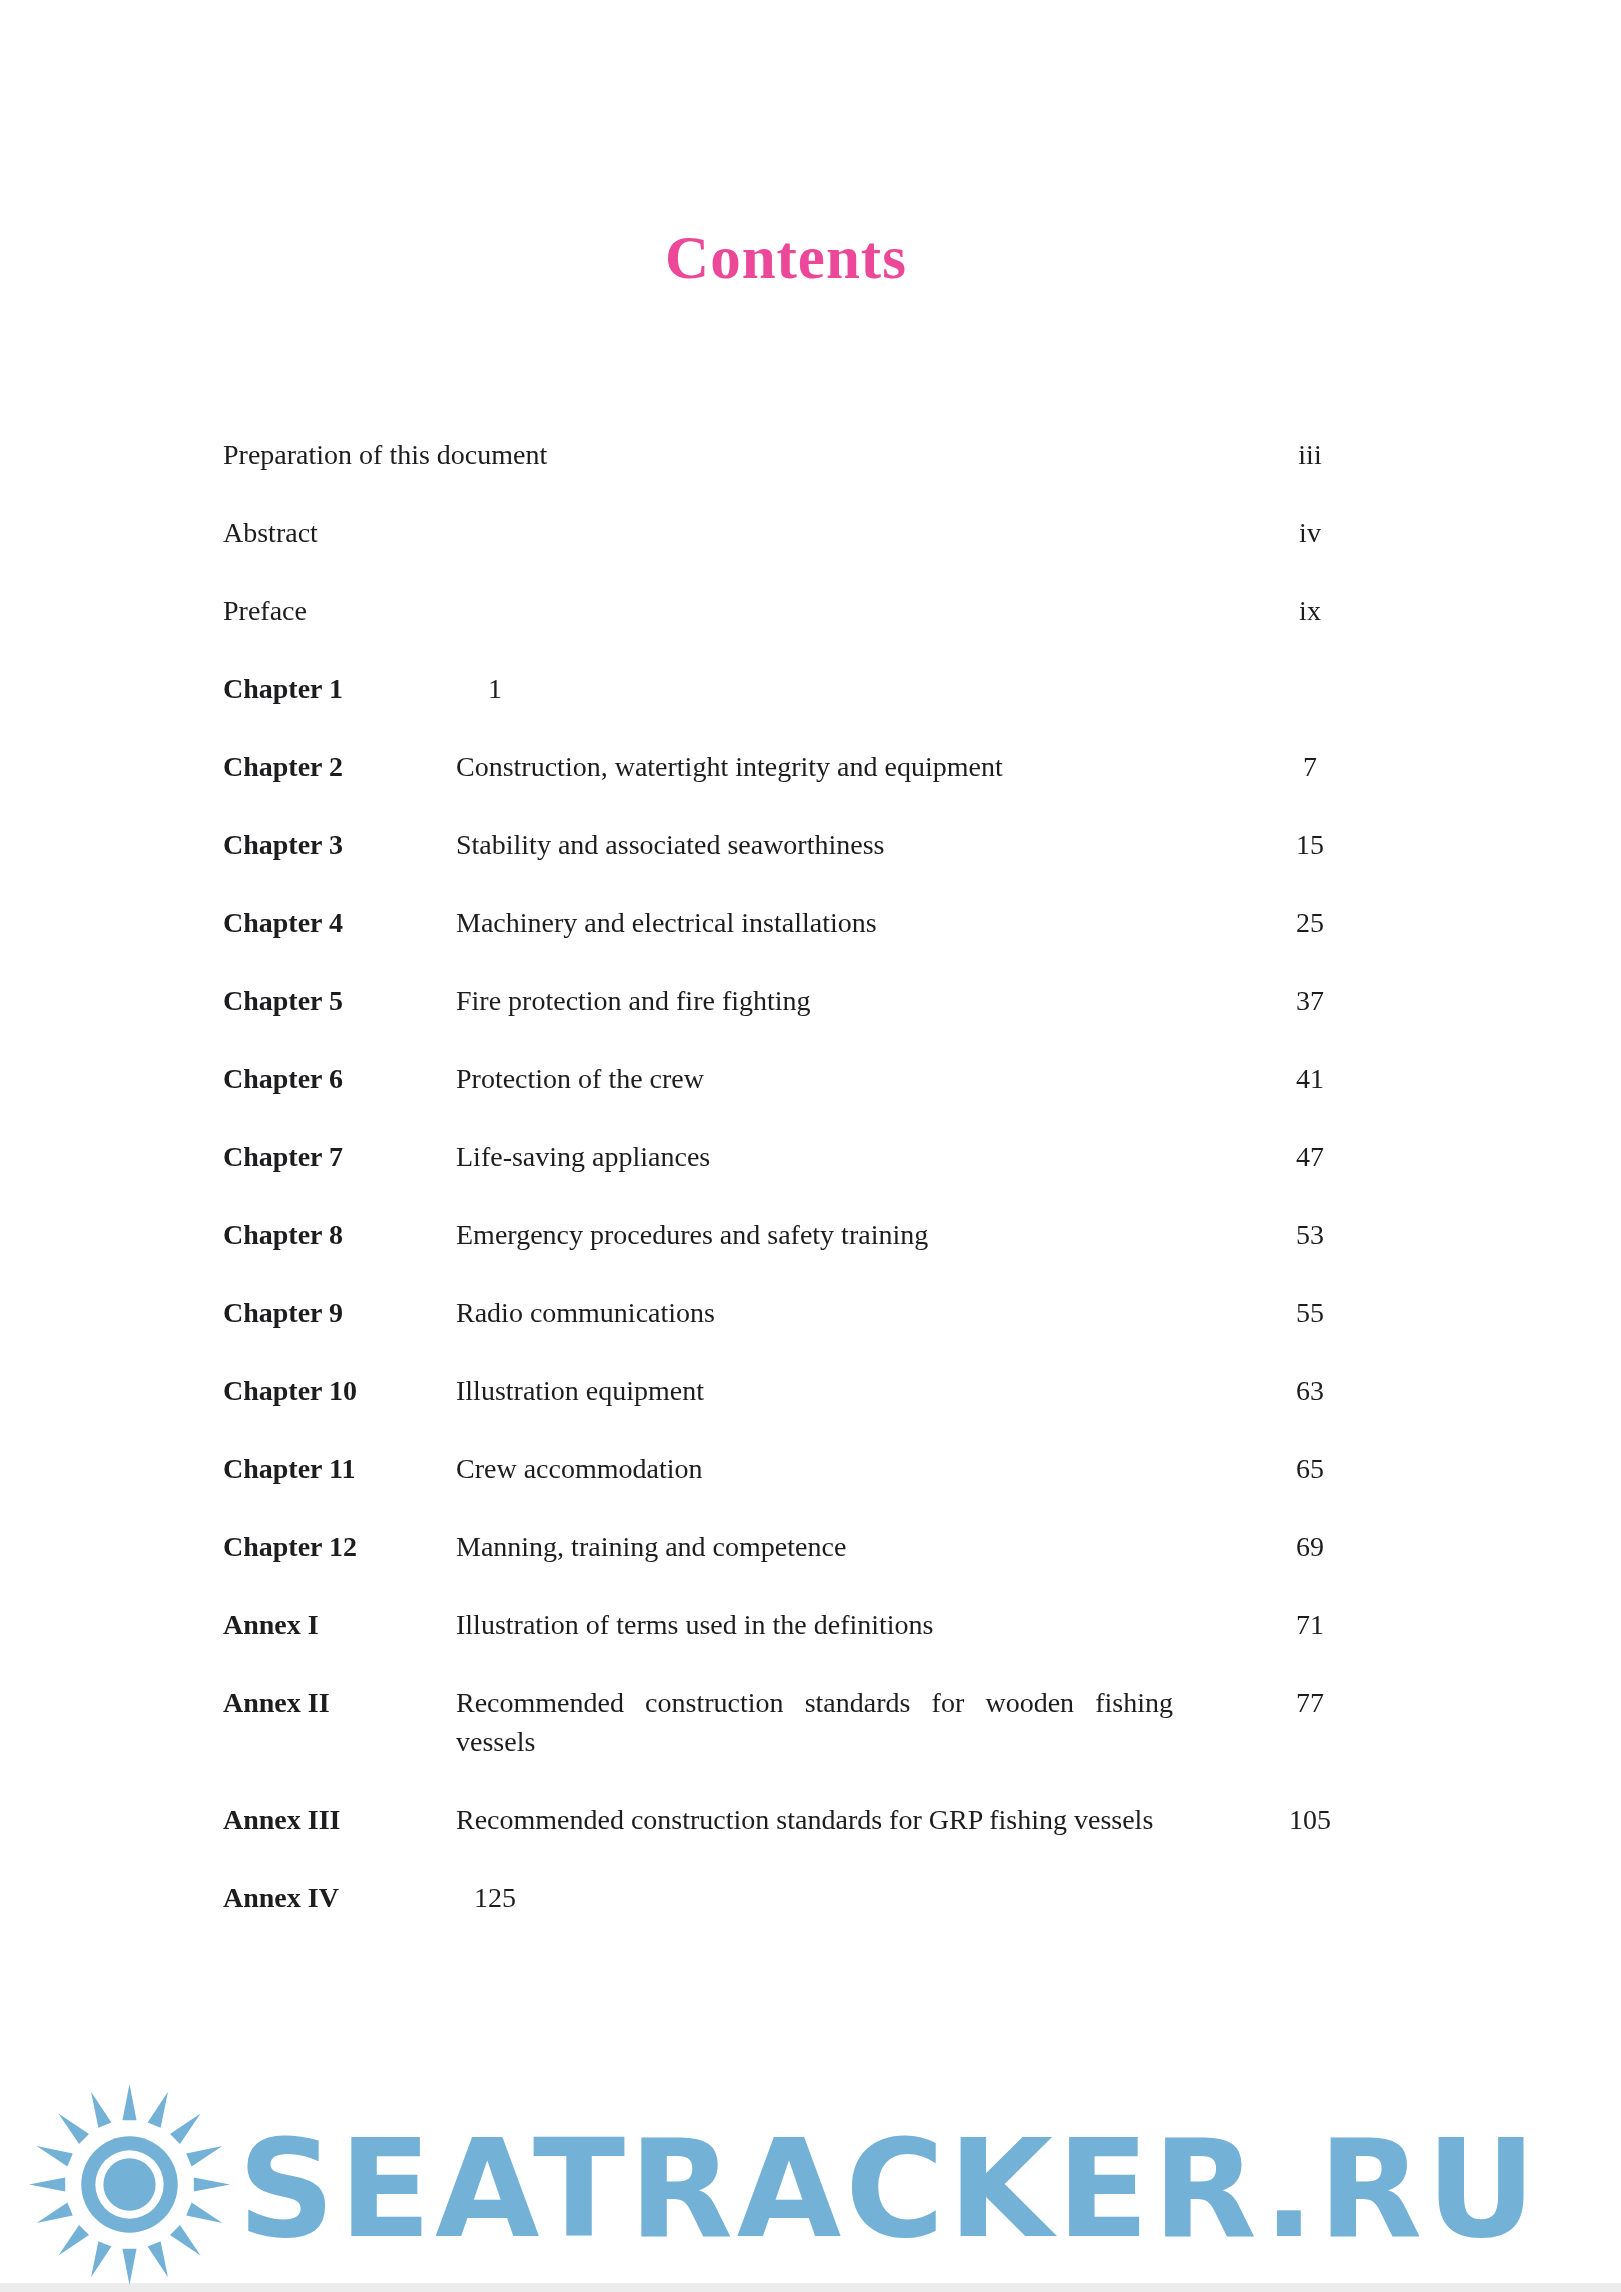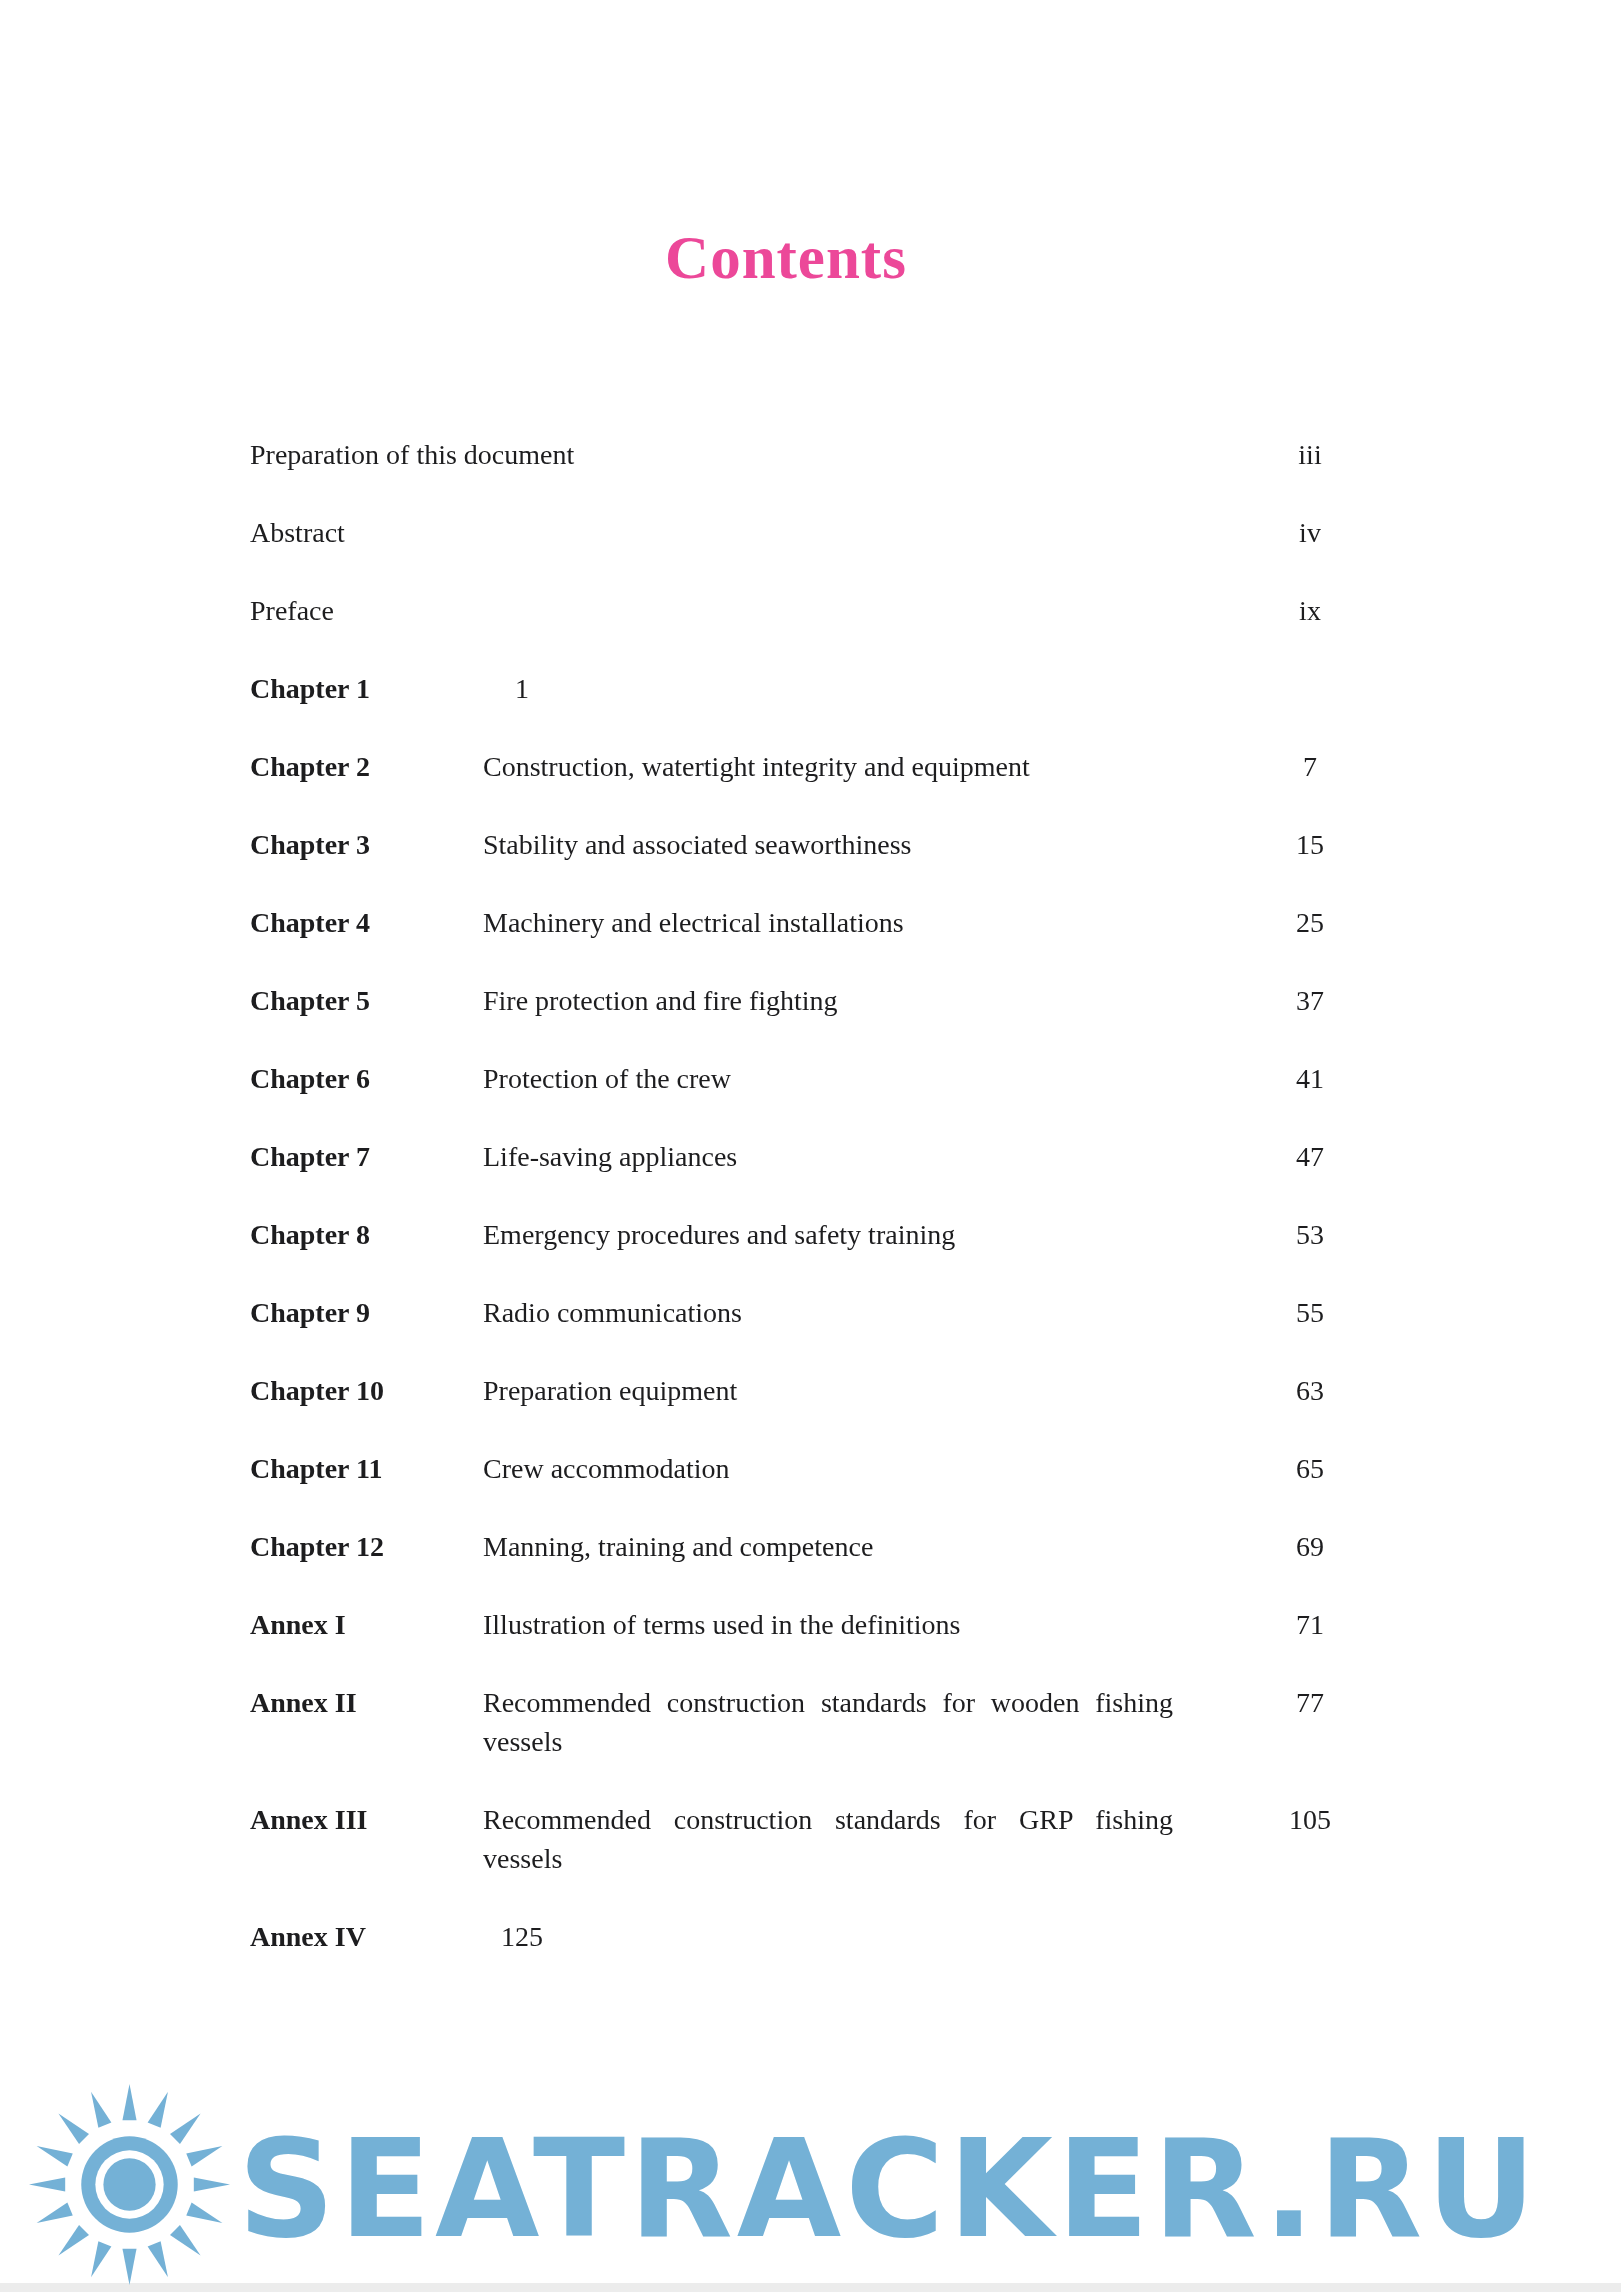--- a/index.html
+++ b/index.html
@@ -18,21 +18,21 @@
     box-sizing: border-box;
   }
   .title {
     font-size: 61px;
     font-weight: bold;
     text-align: center;
     margin: 0 0 142px 0;
     letter-spacing: 1px;
     color: #ec4899;
   }
-  .toc { font-size: 28px; margin-left: 27px; }
+  .toc { font-size: 28px; }
   .row {
     display: flex;
     align-items: baseline;
     line-height: 39px;
     margin-bottom: 39px;
   }
   .entry-label {
     flex: none;
     width: 233px;
     font-weight: bold;
@@ -149,21 +149,21 @@
         <div class="entry-title">Emergency procedures and safety training</div>
         <div class="entry-page">53</div>
       </div>
       <div class="row">
         <div class="entry-label">Chapter 9</div>
         <div class="entry-title">Radio communications</div>
         <div class="entry-page">55</div>
       </div>
       <div class="row">
         <div class="entry-label">Chapter 10</div>
-        <div class="entry-title">Preparation equipment</div>
+        <div class="entry-title">Illustration equipment</div>
         <div class="entry-page">63</div>
       </div>
       <div class="row">
         <div class="entry-label">Chapter 11</div>
         <div class="entry-title">Crew accommodation</div>
         <div class="entry-page">65</div>
       </div>
       <div class="row">
         <div class="entry-label">Chapter 12</div>
         <div class="entry-title">Manning, training and competence</div>

